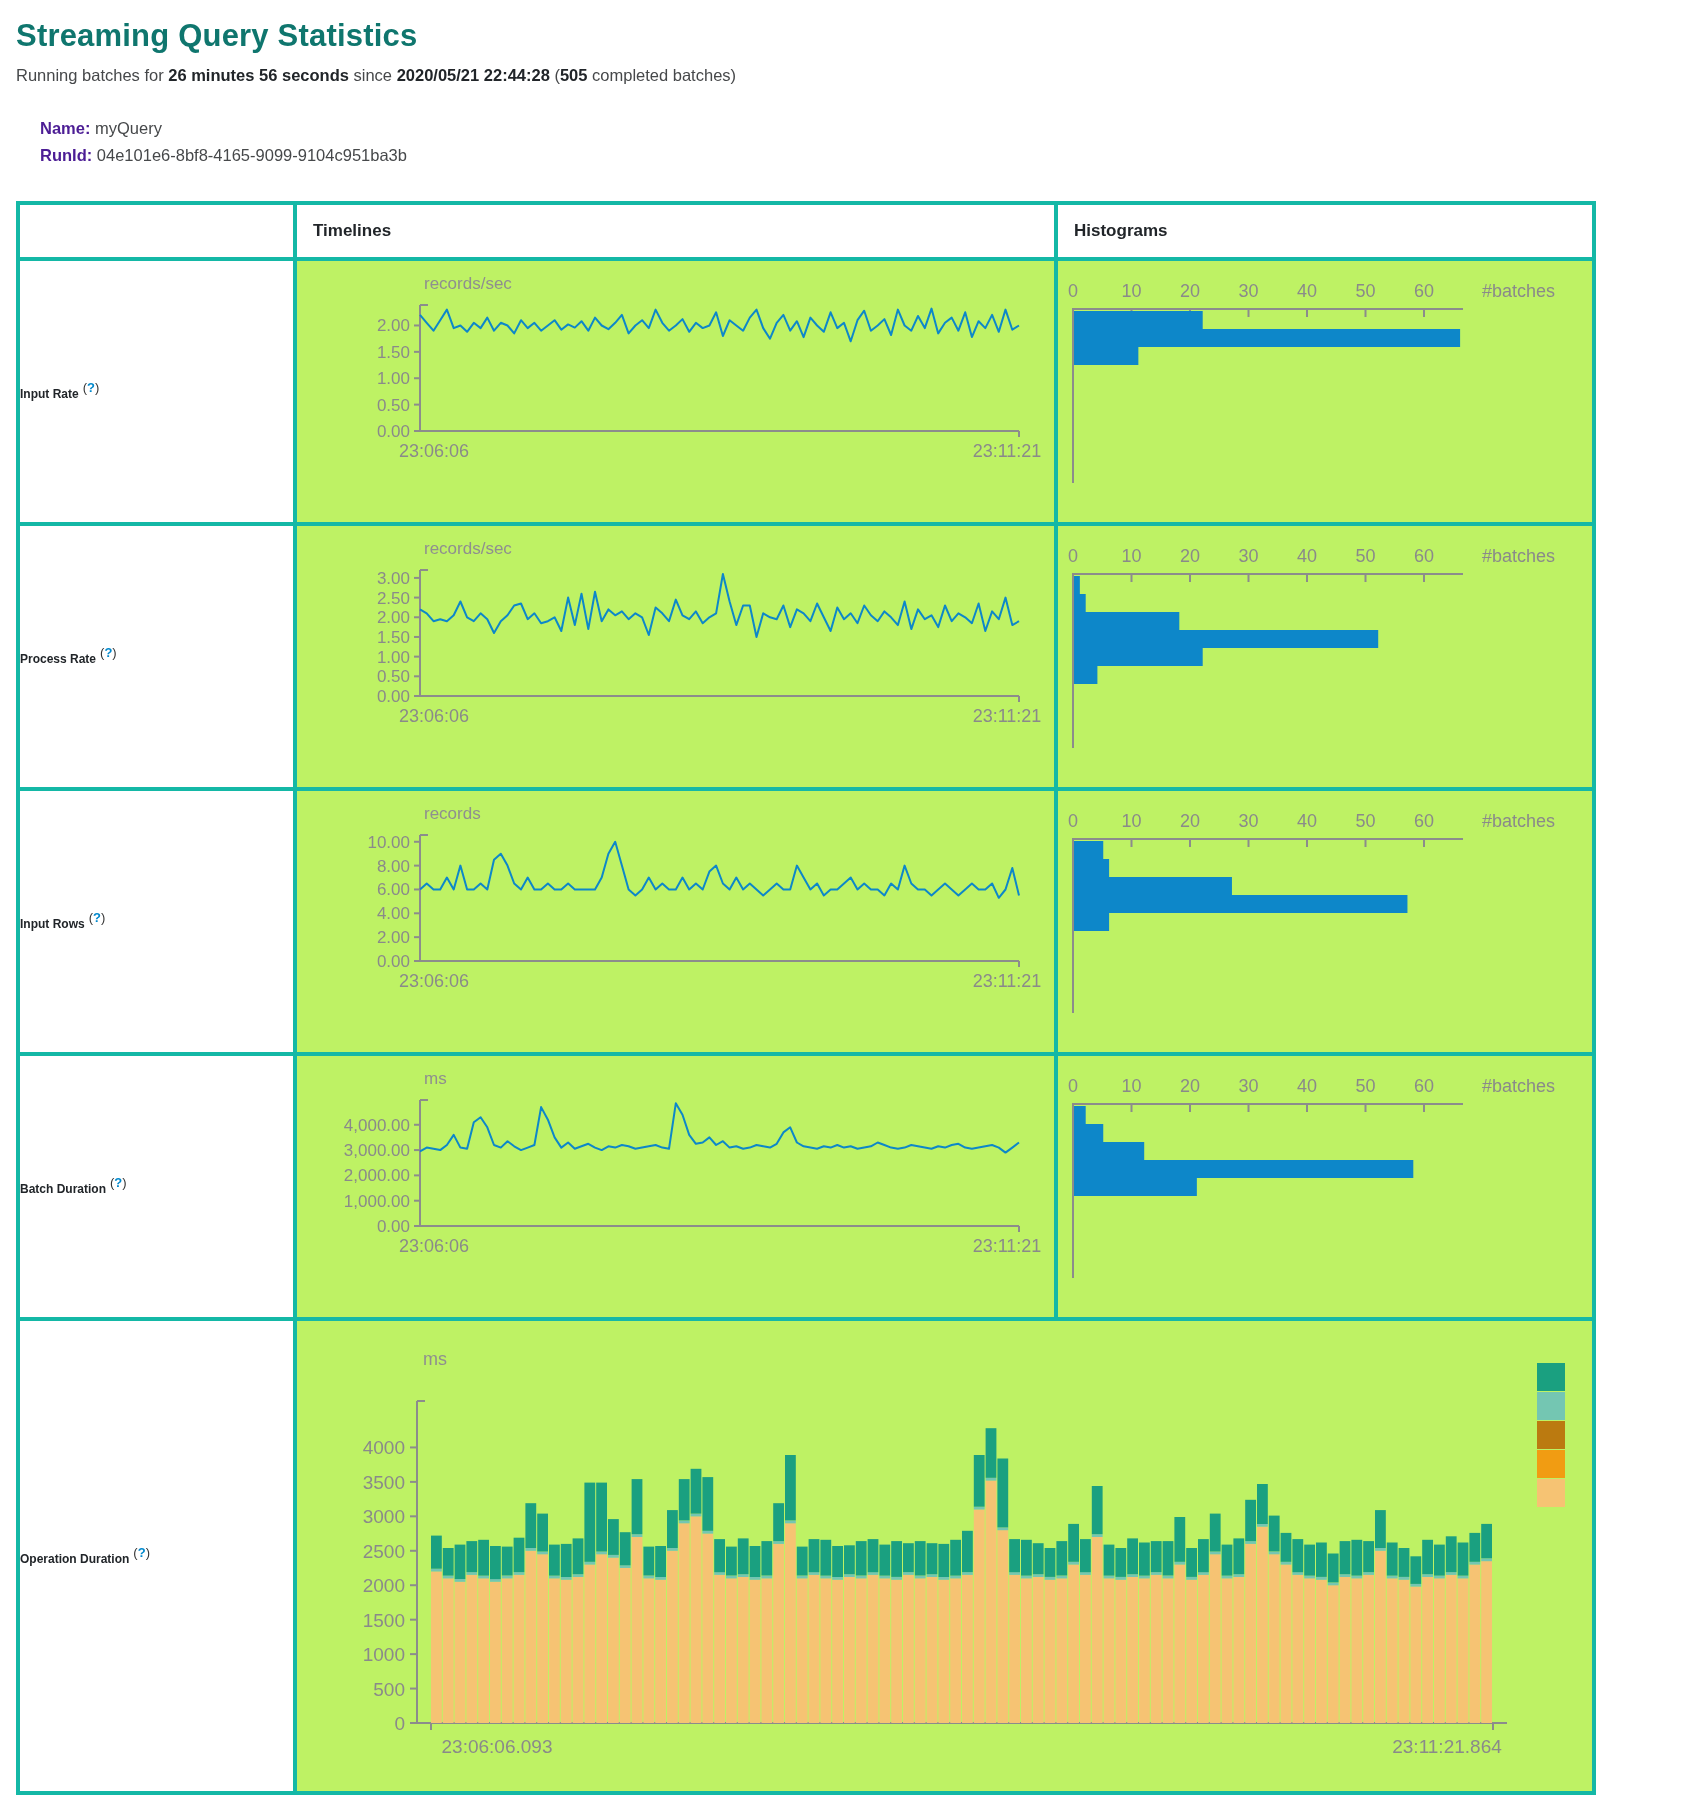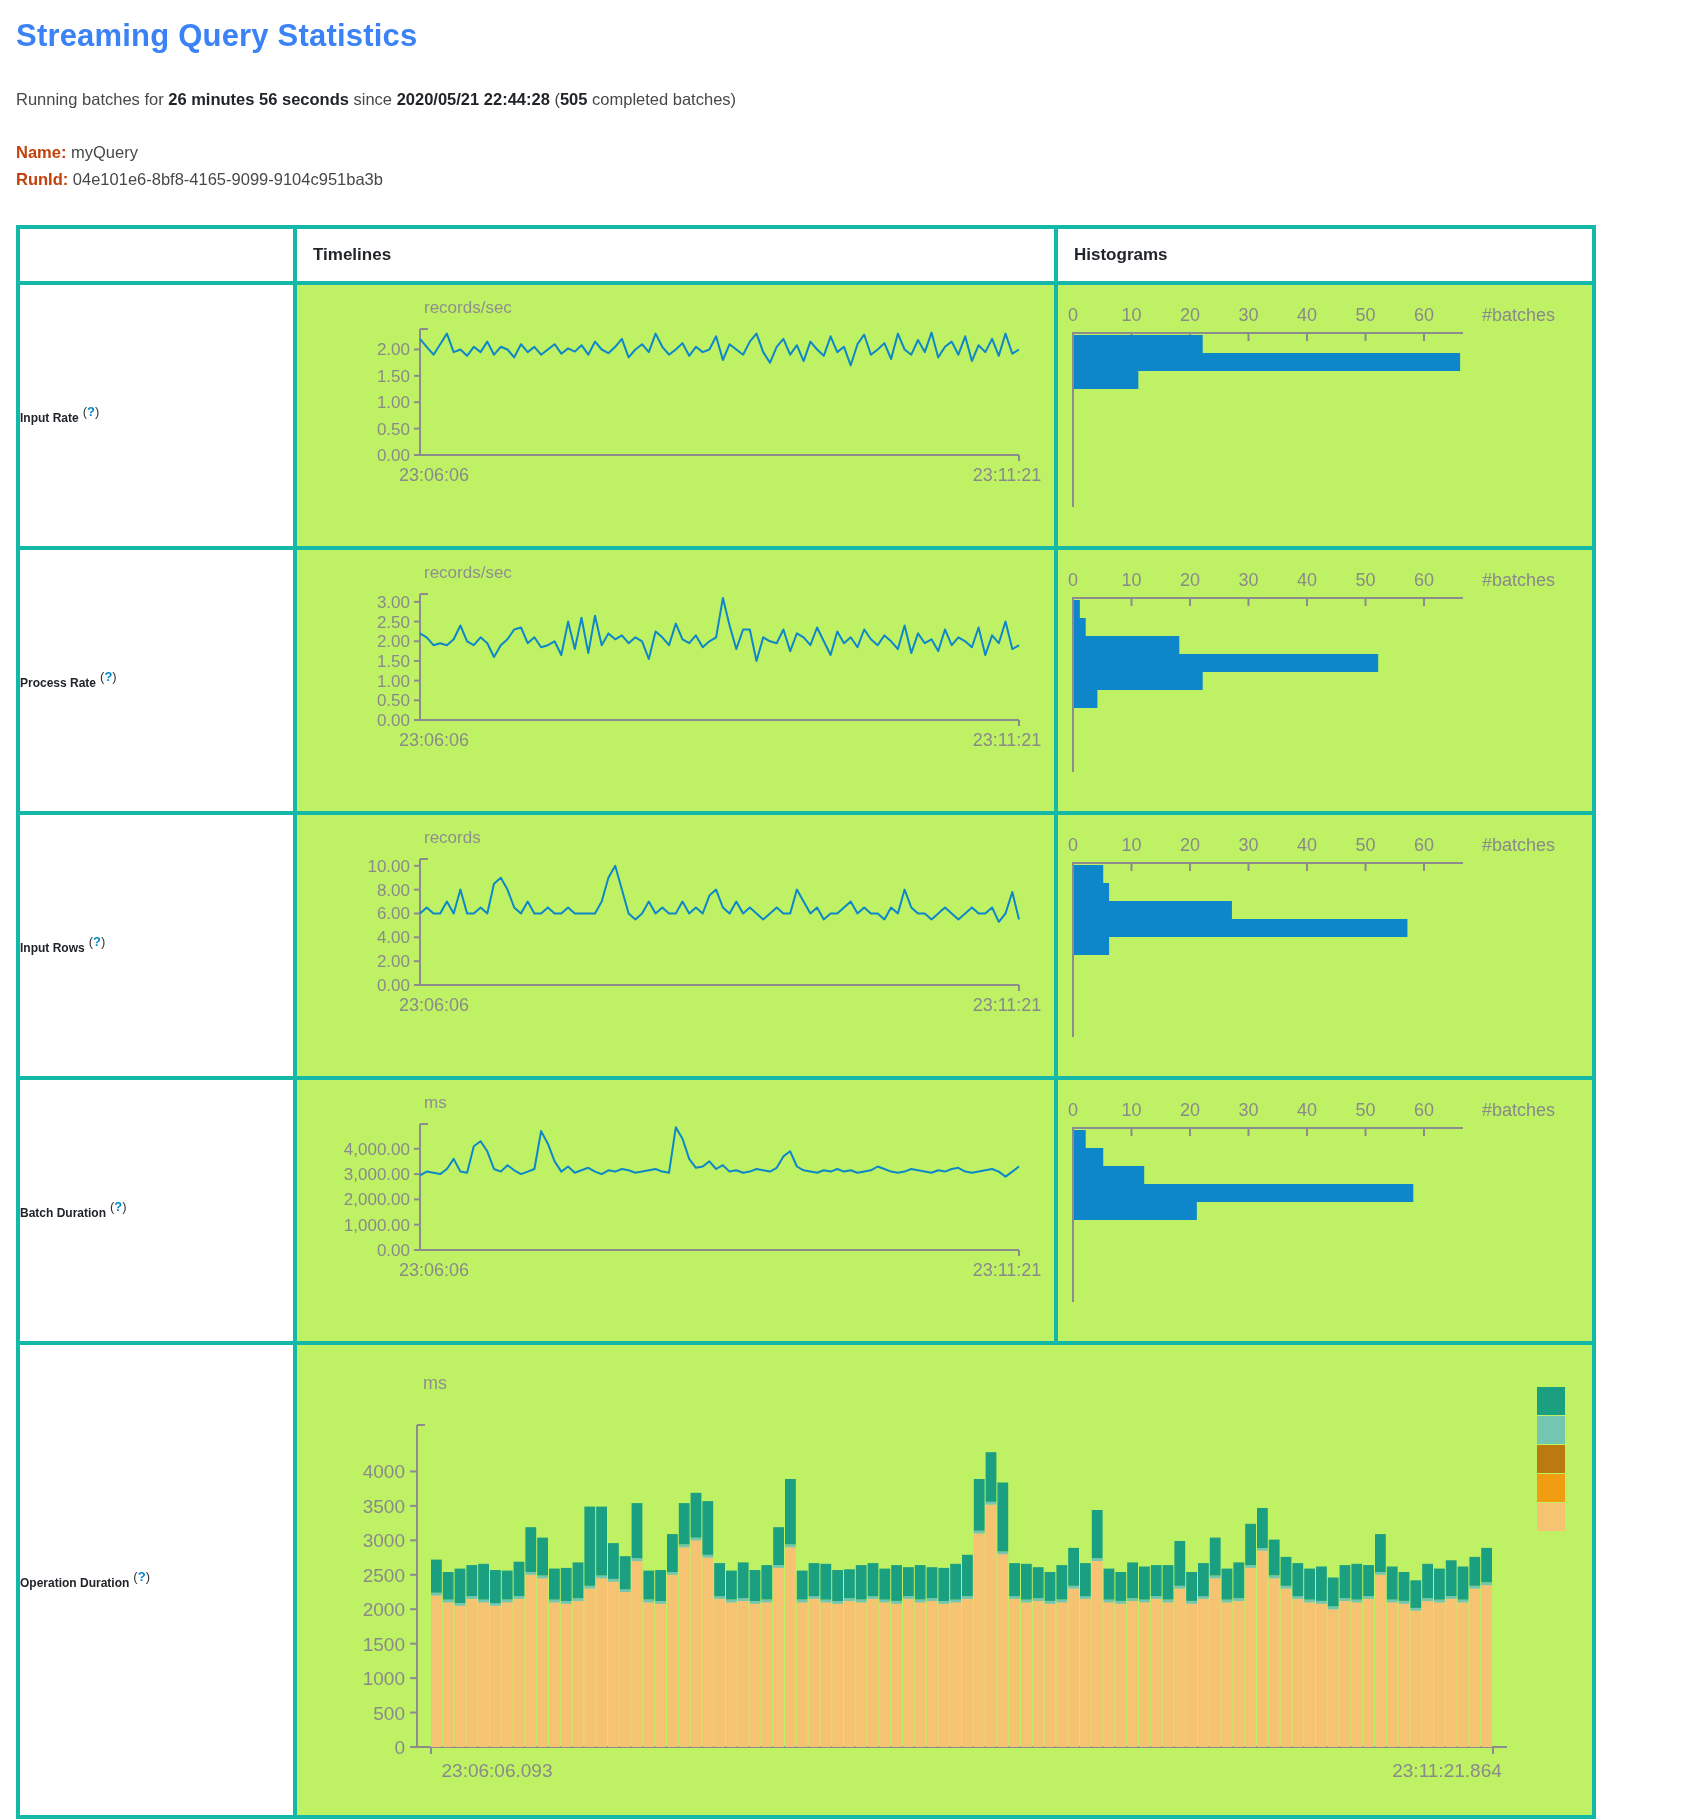--- a/index.html
+++ b/index.html
@@ -1,22 +1,22 @@
 <!DOCTYPE html>
 <html><head>
 <meta charset="utf-8">
 <style>
   html,body{margin:0;padding:0;background:#ffffff;}
   body{font-family:"Liberation Sans", sans-serif;color:#46484a;width:1693px;}
   .page{padding:2px 16px 20px 16px;}
-  h1{font-size:31px;font-weight:bold;color:#3b82f6;margin:16px 0 36px 0;letter-spacing:0.2px;}
+  h1{font-size:31px;font-weight:bold;color:#0f766e;margin:16px 0 12px 0;letter-spacing:0.2px;}
   .subtitle{font-size:16.5px;margin:0 0 30px 0;color:#46484a;}
   .subtitle b{color:#212529;}
   .qinfo{font-size:16.5px;line-height:27px;margin-bottom:32px;}
-  .qinfo b{color:#c2410c;}
+  .qinfo b{color:#4c1d95;margin-left:24px;}
   table.stats{border-collapse:collapse;table-layout:fixed;width:1576px;}
   table.stats th, table.stats td{border:4px solid #14b8a6;padding:0;}
   table.stats thead th{height:52px;text-align:left;font-size:17px;color:#212529;
     padding-left:16px;font-weight:bold;border-bottom:2px solid #dcdcdc;background:#fff;}
   td.label-cell{padding-left:16px;vertical-align:middle;background:#fff;}
   .rlabel{font-size:12px;font-weight:bold;color:#212529;}
   sup.help{font-size:13px;margin-left:4px;color:#333;cursor:pointer;}
   sup.help .qq{color:#0088cc;font-weight:bold;}
   td.chart-cell{vertical-align:top;background:#bef264;}
   svg{display:block;}

